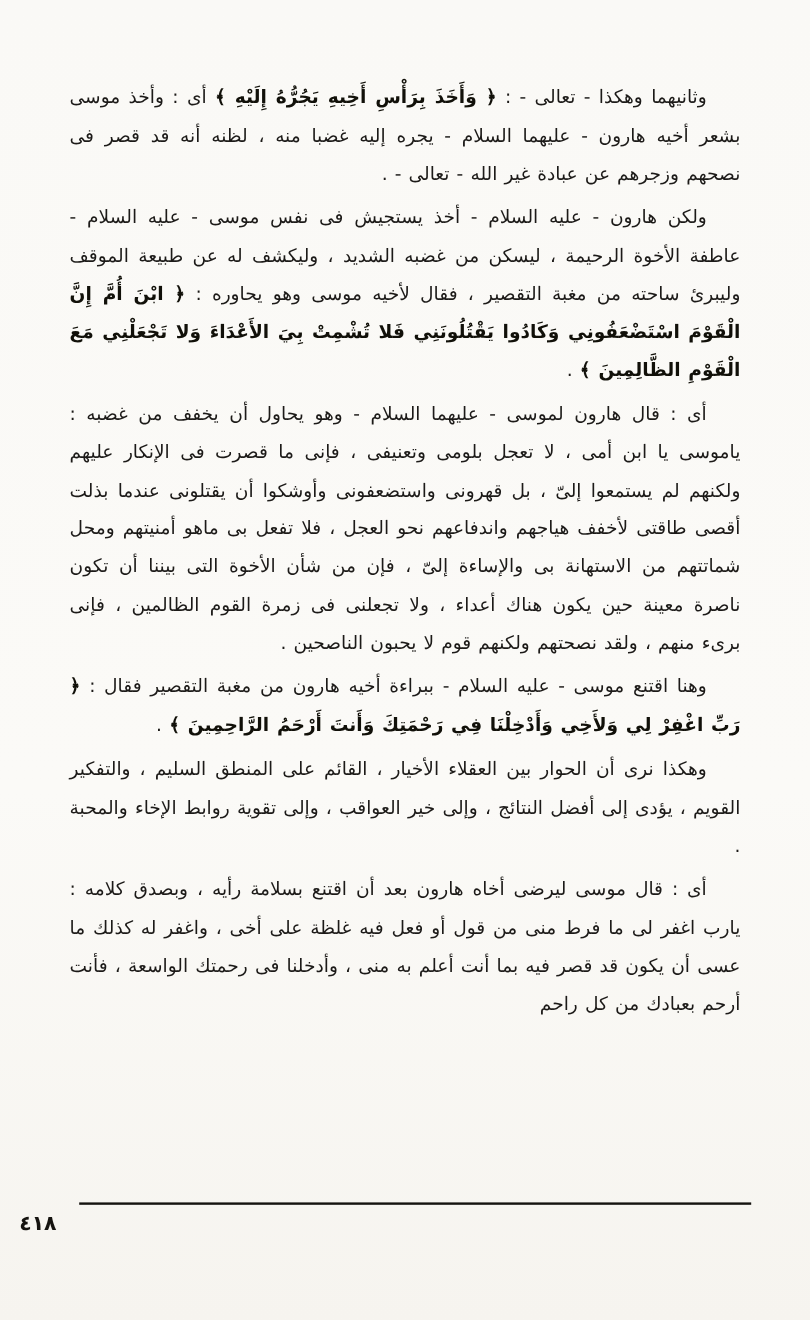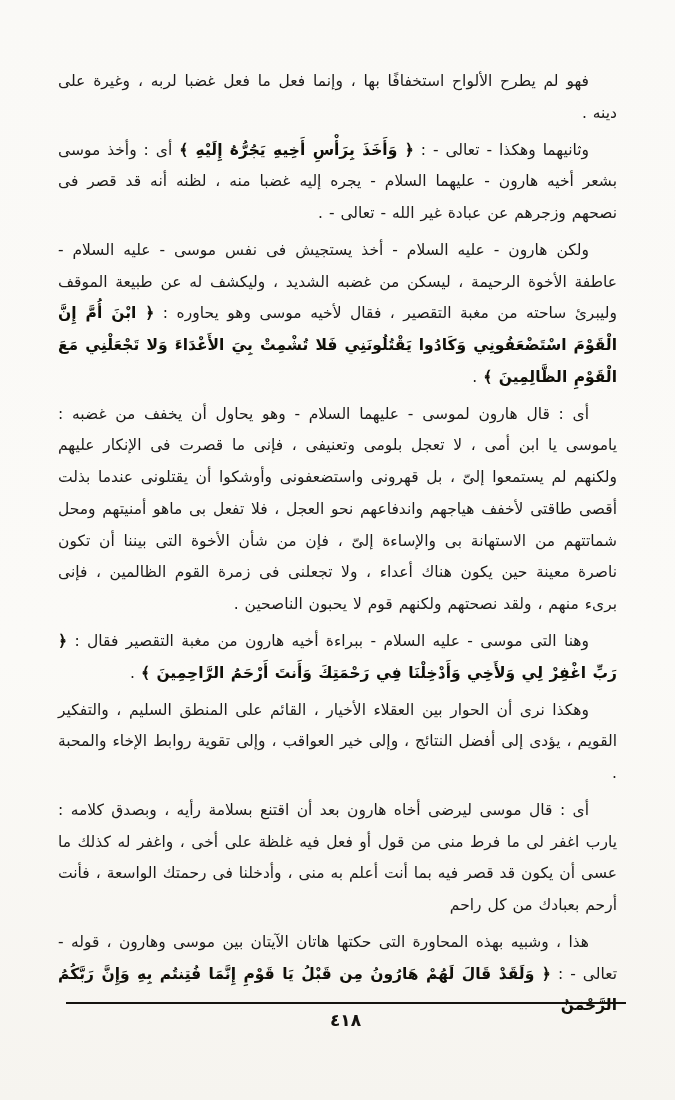--- a/index.html
+++ b/index.html
@@ -41,47 +41,45 @@
     color: #111009;
   }
   .plain {
     font-weight: 400;
   }
   .footer {
     position: absolute;
     bottom: 70px;
     left: 16px;
     right: 0;
-    text-align: center;
+    text-align: left;
   }
   .footer-rule {
     width: 560px;
     margin: 0 auto 6px auto;
     border: none;
     border-top: 2.5px solid #15130f;
   }
   .page-number {
     font-size: 17px;
     font-weight: 700;
     color: #15130f;
     letter-spacing: 1px;
   }
 </style>
 </head>
 <body>
 
 <div class="page">
   <div class="content">
 
-  <p class="para"><span class="plain">فهو لم يطرح الألواح استخفافًا بها ، وإنما فعل ما فعل غضبا لربه ، وغيرة على دينه .</span></p>
       <p class="para"><span class="plain">وثانيهما وهكذا - تعالى - : </span><span class="quran">﴿ وَأَخَذَ بِرَأْسِ أَخِيهِ يَجُرُّهُ إِلَيْهِ ﴾</span><span class="plain"> أى : وأخذ موسى بشعر أخيه هارون - عليهما السلام - يجره إليه غضبا منه ، لظنه أنه قد قصر فى نصحهم وزجرهم عن عبادة غير الله - تعالى - .</span></p>
       <p class="para"><span class="plain">ولكن هارون - عليه السلام - أخذ يستجيش فى نفس موسى - عليه السلام - عاطفة الأخوة الرحيمة ، ليسكن من غضبه الشديد ، وليكشف له عن طبيعة الموقف وليبرئ ساحته من مغبة التقصير ، فقال لأخيه موسى وهو يحاوره : </span><span class="quran">﴿ ابْنَ أُمَّ إِنَّ الْقَوْمَ اسْتَضْعَفُونِي وَكَادُوا يَقْتُلُونَنِي فَلا تُشْمِتْ بِيَ الأَعْدَاءَ وَلا تَجْعَلْنِي مَعَ الْقَوْمِ الظَّالِمِينَ ﴾</span><span class="plain"> .</span></p>
       <p class="para"><span class="plain">أى : قال هارون لموسى - عليهما السلام - وهو يحاول أن يخفف من غضبه : ياموسى يا ابن أمى ، لا تعجل بلومى وتعنيفى ، فإنى ما قصرت فى الإنكار عليهم ولكنهم لم يستمعوا إلىّ ، بل قهرونى واستضعفونى وأوشكوا أن يقتلونى عندما بذلت أقصى طاقتى لأخفف هياجهم واندفاعهم نحو العجل ، فلا تفعل بى ماهو أمنيتهم ومحل شماتتهم من الاستهانة بى والإساءة إلىّ ، فإن من شأن الأخوة التى بيننا أن تكون ناصرة معينة حين يكون هناك أعداء ، ولا تجعلنى فى زمرة القوم الظالمين ، فإنى برىء منهم ، ولقد نصحتهم ولكنهم قوم لا يحبون الناصحين .</span></p>
-      <p class="para"><span class="plain">وهنا التى موسى - عليه السلام - ببراءة أخيه هارون من مغبة التقصير فقال : </span><span class="quran">﴿ رَبِّ اغْفِرْ لِي وَلأَخِي وَأَدْخِلْنَا فِي رَحْمَتِكَ وَأَنتَ أَرْحَمُ الرَّاحِمِينَ ﴾</span><span class="plain"> .</span></p>
+      <p class="para"><span class="plain">وهنا اقتنع موسى - عليه السلام - ببراءة أخيه هارون من مغبة التقصير فقال : </span><span class="quran">﴿ رَبِّ اغْفِرْ لِي وَلأَخِي وَأَدْخِلْنَا فِي رَحْمَتِكَ وَأَنتَ أَرْحَمُ الرَّاحِمِينَ ﴾</span><span class="plain"> .</span></p>
       <p class="para"><span class="plain">وهكذا نرى أن الحوار بين العقلاء الأخيار ، القائم على المنطق السليم ، والتفكير القويم ، يؤدى إلى أفضل النتائج ، وإلى خير العواقب ، وإلى تقوية روابط الإخاء والمحبة .</span></p>
       <p class="para"><span class="plain">أى : قال موسى ليرضى أخاه هارون بعد أن اقتنع بسلامة رأيه ، وبصدق كلامه : يارب اغفر لى ما فرط منى من قول أو فعل فيه غلظة على أخى ، واغفر له كذلك ما عسى أن يكون قد قصر فيه بما أنت أعلم به منى ، وأدخلنا فى رحمتك الواسعة ، فأنت أرحم بعبادك من كل راحم</span></p>
-      <p class="para"><span class="plain">هذا ، وشبيه بهذه المحاورة التى حكتها هاتان الآيتان بين موسى وهارون ، قوله - تعالى - : </span><span class="quran">﴿ وَلَقَدْ قَالَ لَهُمْ هَارُونُ مِن قَبْلُ يَا قَوْمِ إِنَّمَا فُتِنتُم بِهِ وَإِنَّ رَبَّكُمُ الرَّحْمَنُ</span></p>
     </div>
   <div class="footer">
     <hr class="footer-rule">
     <div class="page-number">٤١٨</div>
   </div>
 </div>
 
 </body></html>

